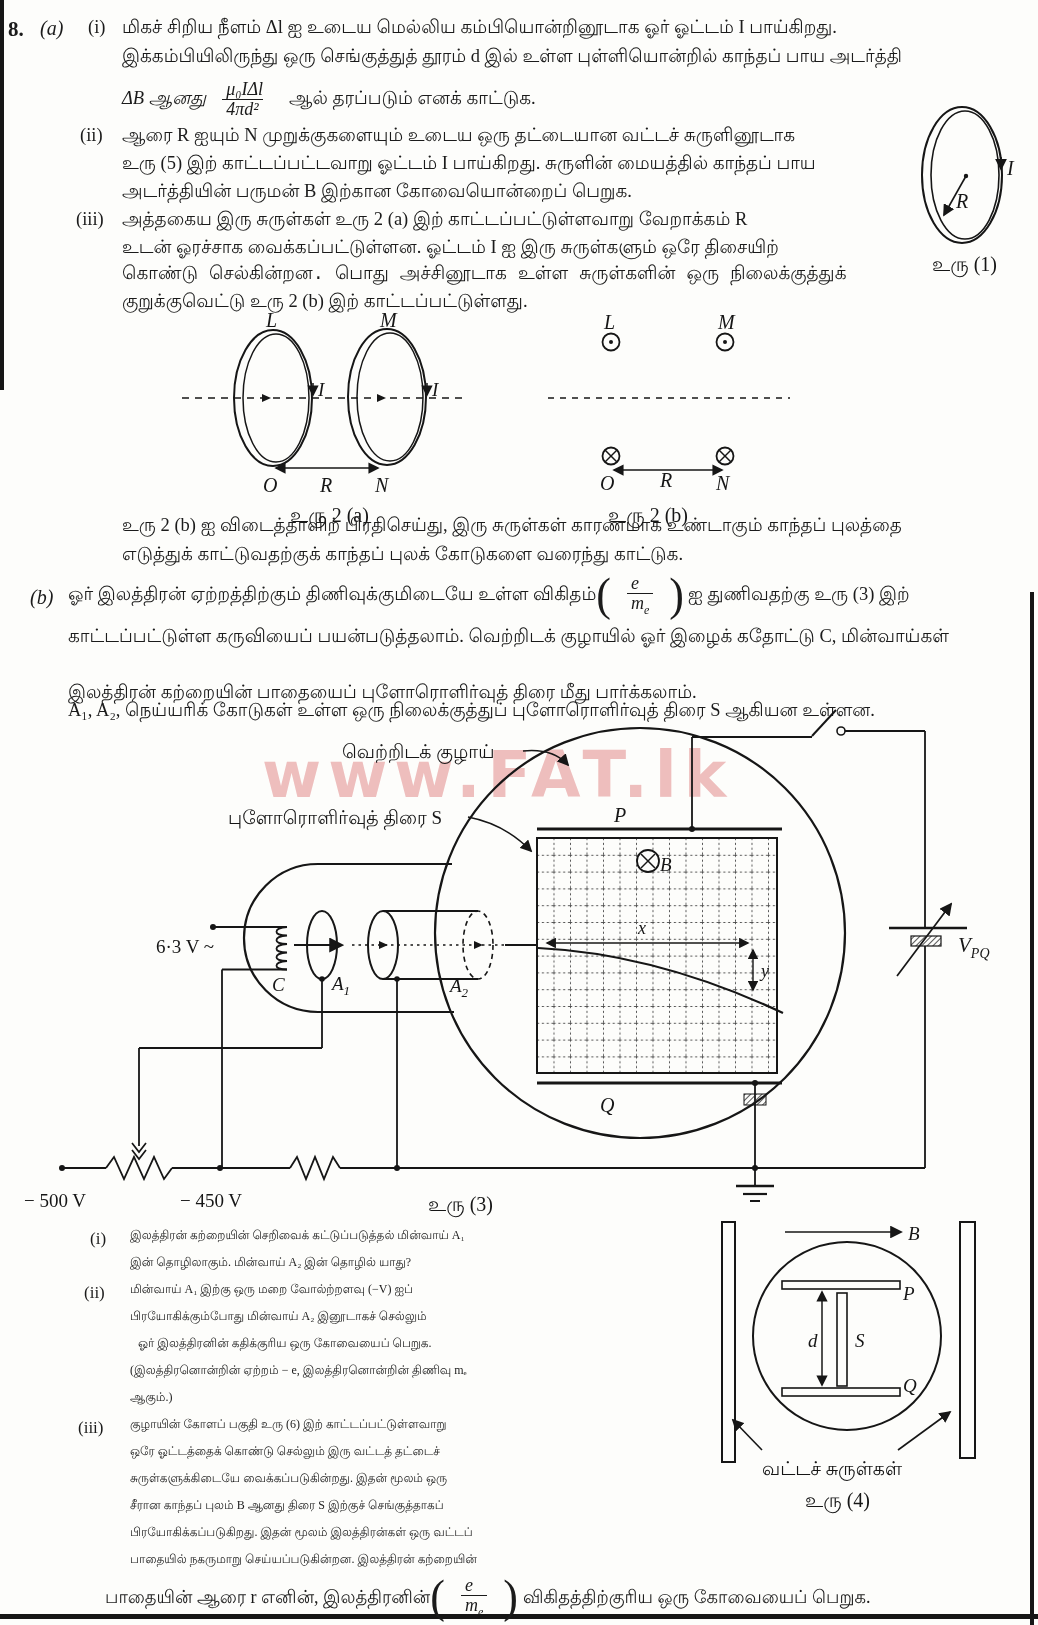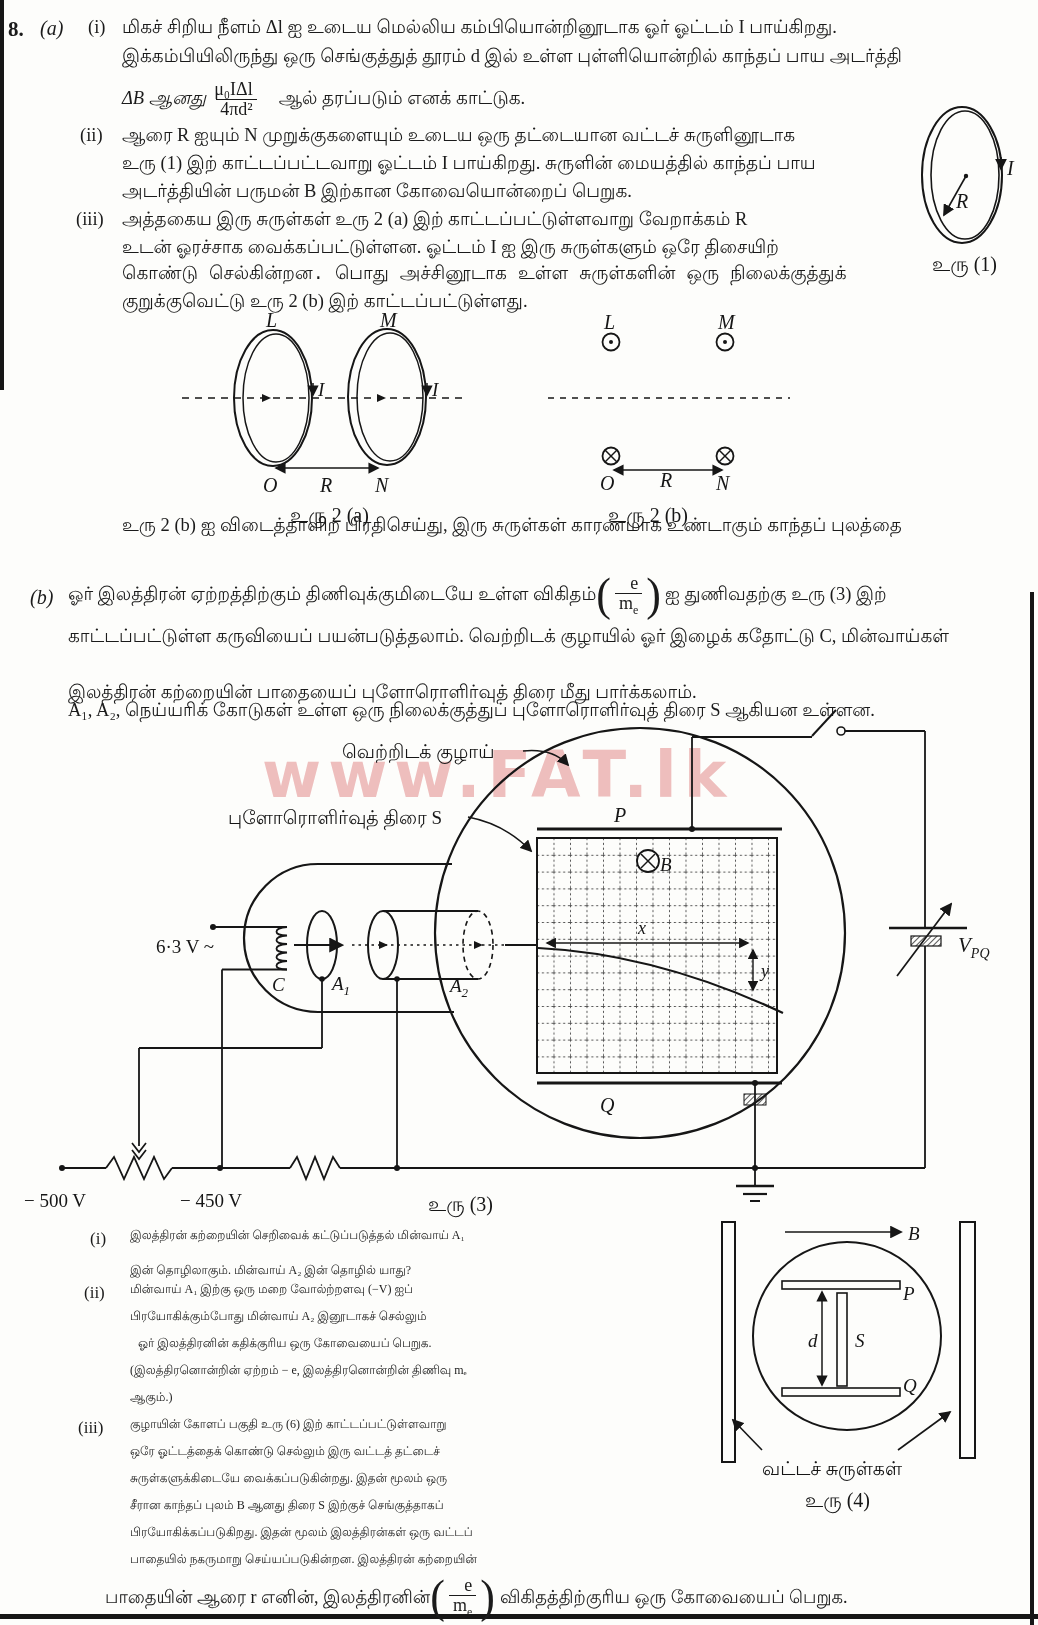--- a/index.html
+++ b/index.html
@@ -7,22 +7,22 @@
     position:relative;width:1038px;height:1625px;margin:0 auto;
     background:#fdfdfb;overflow:hidden;
     font-family:"Liberation Serif","DejaVu Serif","DejaVu Sans",serif;
     color:#1b1b1b;
   }
   .tl{position:absolute;font-size:18.5px;white-space:nowrap;line-height:1.25;}
   .tl.small{font-size:17px;}
   .marker{font-family:"Liberation Serif",serif;}
   .bold{font-weight:bold;}
   .ital{font-style:italic;}
-  .sfrac{display:inline-flex;flex-direction:column;align-items:flex-end;
-         line-height:1.05;margin:0 4px;vertical-align:middle;}
+  .sfrac{display:inline-flex;flex-direction:column;align-items:flex-start;
+         font-style:italic;line-height:1.05;margin:0 16px;vertical-align:middle;}
   .sfrac .den{border-top:1.4px solid #1b1b1b;}
   .sfrac .num,.sfrac .den{padding:0 4px;font-size:18px;}
   .fline{display:inline-flex;align-items:center;}
   .bp{font-size:44px;font-weight:300;line-height:0;transform:scaleY(1.05);}
   sub{font-size:12px;}
   .border-line{position:absolute;background:#161616;}
   #watermark{
     position:absolute;left:262px;top:738px;
     font-family:"DejaVu Sans","Liberation Sans",sans-serif;
     font-weight:bold;font-size:64px;letter-spacing:7px;
@@ -48,25 +48,25 @@
   <div class="tl ital" style="left:40px;top:16px;font-size:20px;">(a)</div>
   <div class="tl marker" style="left:88px;top:16px;">(i)</div>
   <div class="tl" style="left:122px;top:16px;">மிகச் சிறிய நீளம் Δl ஐ உடைய மெல்லிய கம்பியொன்றினூடாக ஓர் ஓட்டம் I பாய்கிறது.</div>
   <div class="tl" style="left:122px;top:45px;">இக்கம்பியிலிருந்து ஒரு செங்குத்துத் தூரம் d இல் உள்ள புள்ளியொன்றில் காந்தப் பாய அடர்த்தி</div>
   <div class="tl fline" style="left:122px;top:76px;height:46px;">
     <span class="ital">ΔB ஆனது</span>
     <span class="sfrac">
       <span class="num">μ₀IΔl</span>
       <span class="den">4πd²</span>
     </span>
-    <span style="margin-left:18px;">ஆல் தரப்படும் எனக் காட்டுக.</span>
+    <span style="margin-left:6px;">ஆல் தரப்படும் எனக் காட்டுக.</span>
   </div>
   <div class="tl marker" style="left:80px;top:124px;">(ii)</div>
   <div class="tl" style="left:122px;top:124px;">ஆரை R ஐயும் N முறுக்குகளையும் உடைய ஒரு தட்டையான வட்டச் சுருளினூடாக</div>
-  <div class="tl" style="left:122px;top:152px;">உரு (1) இற் காட்டப்பட்டவாறு ஓட்டம் I பாய்கிறது. சுருளின் மையத்தில் காந்தப் பாய</div>
+  <div class="tl" style="left:122px;top:152px;">உரு (5) இற் காட்டப்பட்டவாறு ஓட்டம் I பாய்கிறது. சுருளின் மையத்தில் காந்தப் பாய</div>
   <div class="tl" style="left:122px;top:180px;">அடர்த்தியின் பருமன் B இற்கான கோவையொன்றைப் பெறுக.</div>
   <div class="tl marker" style="left:76px;top:208px;">(iii)</div>
   <div class="tl" style="left:122px;top:208px;">அத்தகைய இரு சுருள்கள் உரு 2 (a) இற் காட்டப்பட்டுள்ளவாறு வேறாக்கம் R</div>
   <div class="tl" style="left:122px;top:236px;">உடன் ஓரச்சாக வைக்கப்பட்டுள்ளன. ஓட்டம் I ஐ இரு சுருள்களும் ஒரே திசையிற்</div>
   <div class="tl" style="left:122px;top:263px;font-family:Liberation Mono, monospace;">கொண்டு செல்கின்றன. பொது அச்சினூடாக உள்ள சுருள்களின் ஒரு நிலைக்குத்துக்</div>
   <div class="tl" style="left:122px;top:290px;">குறுக்குவெட்டு உரு 2 (b) இற் காட்டப்பட்டுள்ளது.</div>
 
   <svg style="left:860px;top:95px;" width="178" height="190" viewBox="860 95 178 190">
     <defs>
       <marker id="ah" viewBox="0 0 10 10" refX="8.5" refY="5" markerWidth="7.5" markerHeight="7.5" orient="auto-start-reverse">
@@ -127,20 +127,21 @@
       <line x1="731" y1="450" x2="719" y2="462" stroke="#161616" stroke-width="1.5"></line>
     </g>
     <line x1="614" y1="470" x2="722" y2="470" stroke="#161616" stroke-width="1.5" marker-start="url(#ah)" marker-end="url(#ah)"></line>
     <text class="svgital" x="600" y="490" font-size="20">O</text>
     <text class="svgital" x="660" y="487" font-size="20">R</text>
     <text class="svgital" x="716" y="490" font-size="20">N</text>
     <text x="608" y="522" font-size="20">உரு  2 (b)</text>
   </svg>
 
   <div class="tl" style="left:122px;top:514px;">உரு 2 (b) ஐ விடைத்தாளிற் பிரதிசெய்து, இரு சுருள்கள் காரணமாக உண்டாகும் காந்தப் புலத்தை</div>
+  <div class="tl" style="left:122px;top:543px;">எடுத்துக் காட்டுவதற்குக் காந்தப் புலக் கோடுகளை வரைந்து காட்டுக.</div>
 
   <div class="tl ital" style="left:30px;top:585px;font-size:20px;">(b)</div>
   <div class="tl fline" style="left:68px;top:572px;height:46px;">
     <span>ஓர் இலத்திரன் ஏற்றத்திற்கும் திணிவுக்குமிடையே உள்ள விகிதம்</span>
     <span class="bp">(</span>
     <span class="sfrac">
       <span class="num">e</span>
       <span class="den"><span>m</span><sub>e</sub></span>
     </span>
     <span class="bp">)</span>
@@ -258,21 +259,21 @@
       <line x1="736" y1="1186" x2="774" y2="1186" stroke="#161616" stroke-width="2.6"></line>
       <line x1="743" y1="1194" x2="767" y2="1194" stroke="#161616" stroke-width="2.2"></line>
       <line x1="750" y1="1201" x2="760" y2="1201" stroke="#161616" stroke-width="2"></line>
     </g>
 
     <text x="428" y="1211" font-size="20">உரு  (3)</text>
   </svg>
 
   <div class="tl small marker" style="left:90px;top:1228px;">(i)</div>
   <div class="qblock-line" style="top:1228px;">இலத்திரன் கற்றையின் செறிவைக் கட்டுப்படுத்தல் மின்வாய் A₁</div>
-  <div class="qblock-line" style="top:1255px;margin-top:8px;">இன் தொழிலாகும். மின்வாய் A₂ இன் தொழில் யாது?</div>
+  <div class="qblock-line" style="top:1255px;">இன் தொழிலாகும். மின்வாய் A₂ இன் தொழில் யாது?</div>
 
   <div class="tl small marker" style="left:84px;top:1282px;">(ii)</div>
   <div class="qblock-line" style="top:1282px;">மின்வாய் A₁ இற்கு ஒரு மறை வோல்ற்றளவு (−V) ஐப்</div>
   <div class="qblock-line" style="top:1309px;">பிரயோகிக்கும்போது மின்வாய் A₂ இனூடாகச் செல்லும்</div>
   <div class="qblock-line" style="top:1336px;margin-left:8px;">ஓர் இலத்திரனின் கதிக்குரிய ஒரு கோவையைப் பெறுக.</div>
   <div class="qblock-line" style="top:1363px;">(இலத்திரனொன்றின் ஏற்றம் − e, இலத்திரனொன்றின் திணிவு mₑ</div>
   <div class="qblock-line" style="top:1390px;">ஆகும்.)</div>
 
   <div class="tl small marker" style="left:78px;top:1417px;">(iii)</div>
   <div class="qblock-line" style="top:1417px;">குழாயின் கோளப் பகுதி உரு (6) இற் காட்டப்பட்டுள்ளவாறு</div>

